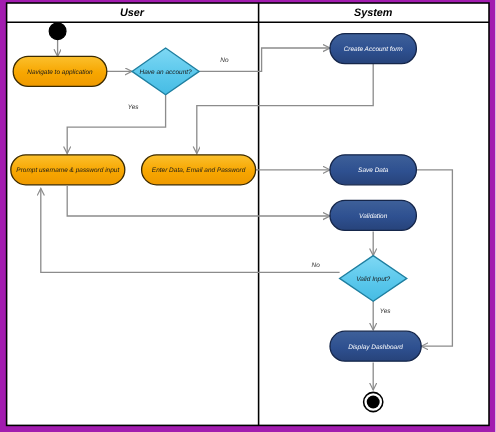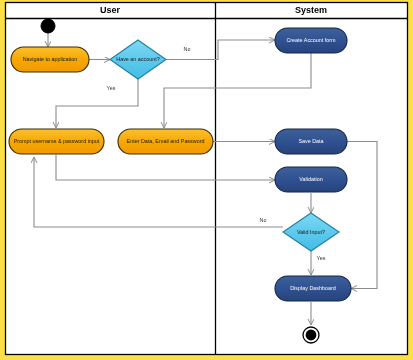--- a/index.html
+++ b/index.html
@@ -4,23 +4,24 @@
 <style>
   html, body {
     margin: 0;
     padding: 0;
     background: #ffffff;
   }
   #canvas {
     position: relative;
     width: 413px;
     height: 360px;
-    background: #fde047;
+    background: #a21caf;
     font-family: "Liberation Sans", sans-serif;
     overflow: hidden;
+    font-style: italic;
   }
   #diagram-svg {
     position: absolute;
     left: 0;
     top: 0;
     width: 413px;
     height: 360px;
   }
   .lane-title {
     font-size: 9px;

